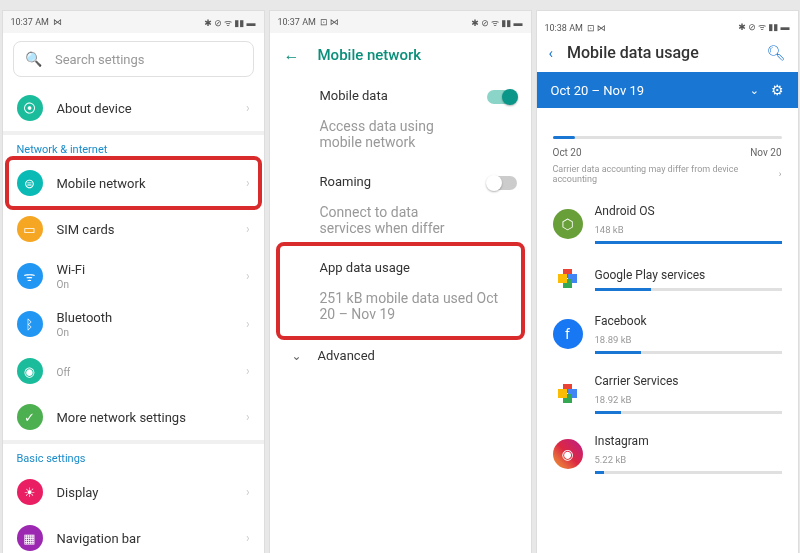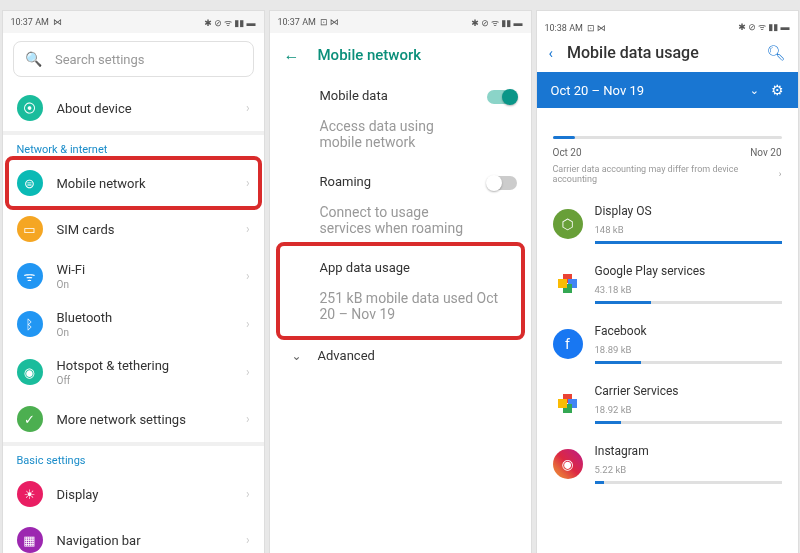--- a/index.html
+++ b/index.html
@@ -121,21 +121,20 @@
     <div class="icn ic-blue2">ᛒ</div>
     <div class="txtcol">
           <div class="lbl">Bluetooth</div>
           <div class="sub">On</div>
         </div>
     <div class="chev">›</div>
   </div>
   <div class="row">
     <div class="icn ic-teal2">◉</div>
     <div class="txtcol">
-          <div class="lbl">Hotspot &amp; tethering</div>
           <div class="sub">Off</div>
         </div>
     <div class="chev">›</div>
   </div>
   <div class="row">
     <div class="icn ic-green2">✓</div>
     <div class="txtcol">
           <div class="lbl">More network settings</div>
         </div>
     <div class="chev">›</div>
@@ -176,21 +175,21 @@
           <div class="lbl">Mobile data</div>
           <div class="sub">Access data using mobile network</div>
         </div>
     <div class="toggle on">
           <div class="knob"></div>
         </div>
   </div>
   <div class="p2-row">
     <div class="txtcol">
           <div class="lbl">Roaming</div>
-          <div class="sub">Connect to usage services when roaming</div>
+          <div class="sub">Connect to data services when differ</div>
         </div>
     <div class="toggle">
           <div class="knob"></div>
         </div>
   </div>
   <div class="p2-row" style="position:relative">
     <div class="txtcol">
           <div class="lbl">App data usage</div>
           <div class="sub">251 kB mobile data used Oct 20 – Nov 19</div>
         </div>
@@ -231,39 +230,38 @@
         </div>
   </div>
   <div class="p3-note">
     <span>Carrier data accounting may differ from device accounting</span>
     <span>›</span>
   </div>
 
   <div class="p3-app">
     <div class="appicn android-icn" style="color:#fff">⬡</div>
     <div class="acol">
-          <div class="aname">Display OS</div>
+          <div class="aname">Android OS</div>
           <div class="asize">148 kB</div>
           <div class="abar">
             <div class="afill" style="width:100%"></div>
           </div>
         </div>
   </div>
   <div class="p3-app">
     <div class="appicn play-icn">
           <div class="puzzle">
             <span class="r"></span>
             <span class="b"></span>
             <span class="g"></span>
             <span class="y"></span>
           </div>
         </div>
     <div class="acol">
           <div class="aname">Google Play services</div>
-          <div class="asize">43.18 kB</div>
           <div class="abar">
             <div class="afill" style="width:30%"></div>
           </div>
         </div>
   </div>
   <div class="p3-app">
     <div class="appicn fb-icn">f</div>
     <div class="acol">
           <div class="aname">Facebook</div>
           <div class="asize">18.89 kB</div>

